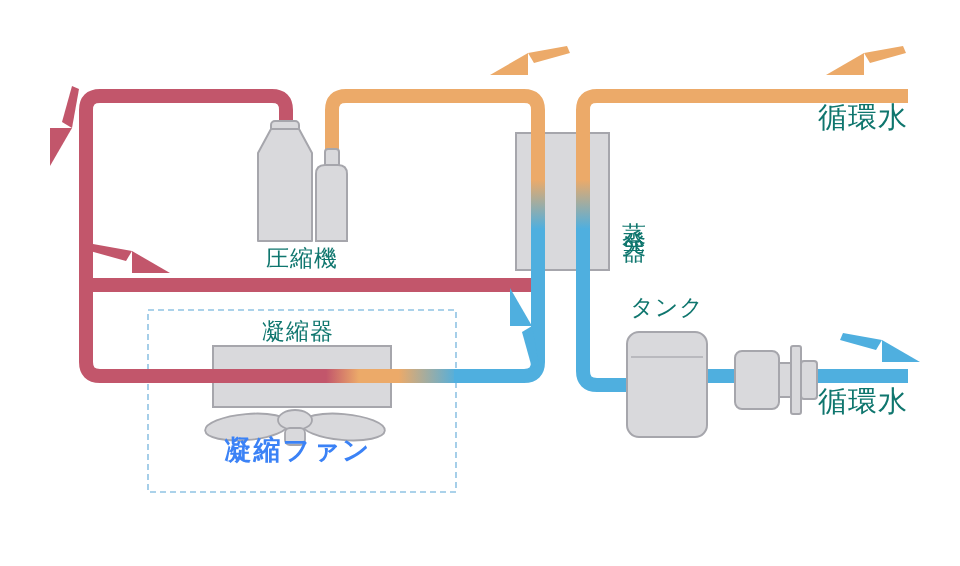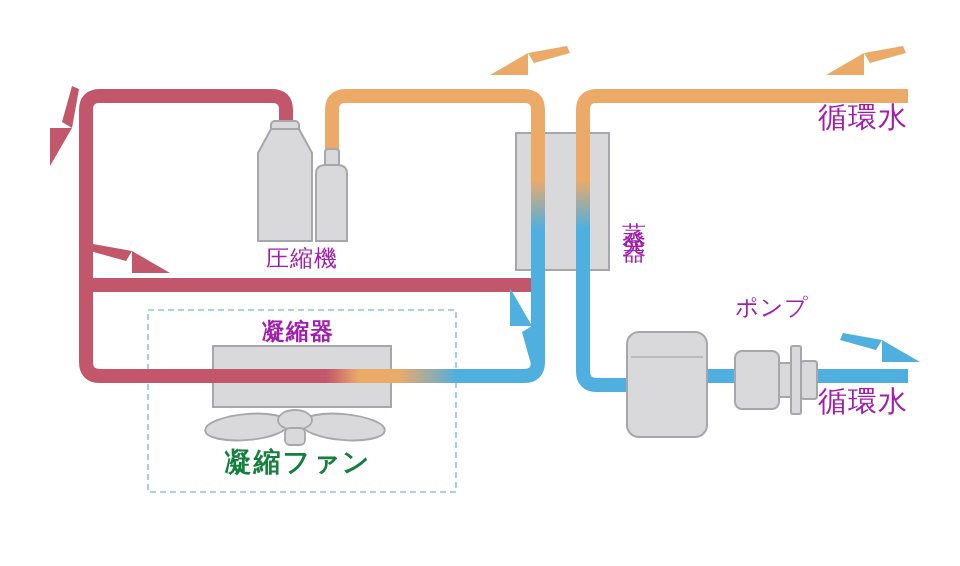--- a/index.html
+++ b/index.html
@@ -1,24 +1,24 @@
 <!DOCTYPE html>
 <html lang="ja"><head>
 <meta charset="utf-8">
 <style>
   html,body { margin:0; padding:0; background:#ffffff; }
   .canvas {
     position:relative; width:960px; height:566px; background:#ffffff;
     font-family:"DejaVu Sans","Liberation Sans",sans-serif; overflow:hidden;
   }
   .gfx { position:absolute; left:0; top:0; }
-  .lbl { position:absolute; color:#a21caf; font-size:23px; text-align:center; letter-spacing:1px; white-space:nowrap; }
+  .lbl { position:absolute; color:#0f766e; font-size:23px; text-align:center; letter-spacing:1px; white-space:nowrap; }
   .lbl-compressor { left:246px; top:243px; width:112px;text-align:center; }
-  .lbl-condenser  { left:242px; top:316px; width:112px;font-weight:bold; }
-  .lbl-fan        { left:198px; top:444px; width:200px; font-size:27px; font-weight:bold; color:#15803d; letter-spacing:2px; }
+  .lbl-condenser  { left:242px; top:316px; width:112px; }
+  .lbl-fan        { left:198px; top:432px; width:200px; font-size:27px; font-weight:bold; color:#3b82f6; letter-spacing:2px; }
   .lbl-evaporator { left:618px; top:151px; writing-mode:vertical-rl; text-orientation:upright; font-size:24px; letter-spacing:9px; height:130px; }
   .lbl-tank       { left:623px; top:292px; width:88px; }
   .lbl-pump       { left:728px; top:292px; width:88px; }
   .lbl-water-in   { left:818px; top:100px; font-size:29px; line-height:1.18; text-align:left; }
   .lbl-water-out  { left:818px; top:384px; font-size:29px; line-height:1.18; text-align:left; }
 </style>
 </head>
 <body>
 
 <div class="canvas">
@@ -94,21 +94,21 @@
       <ellipse cx="343" cy="427" rx="42" ry="13" transform="rotate(5 343 427)"></ellipse>
       <ellipse cx="295" cy="420" rx="17" ry="10"></ellipse>
       <rect x="285" y="428" width="20" height="17" rx="5"></rect>
     </g>
   </svg>
 
   <div class="lbl lbl-compressor">圧縮機</div>
   <div class="lbl lbl-condenser">凝縮器</div>
   <div class="lbl lbl-fan">凝縮ファン</div>
   <div class="lbl lbl-evaporator">蒸発器</div>
-  <div class="lbl lbl-pump">ポンプ</div>
+  <div class="lbl lbl-tank">タンク</div>
 
   <div class="lbl lbl-water-in">
     <div>循環水</div>
   </div>
 
   <div class="lbl lbl-water-out">
     <div>循環水</div>
   </div>
 
 </div>

